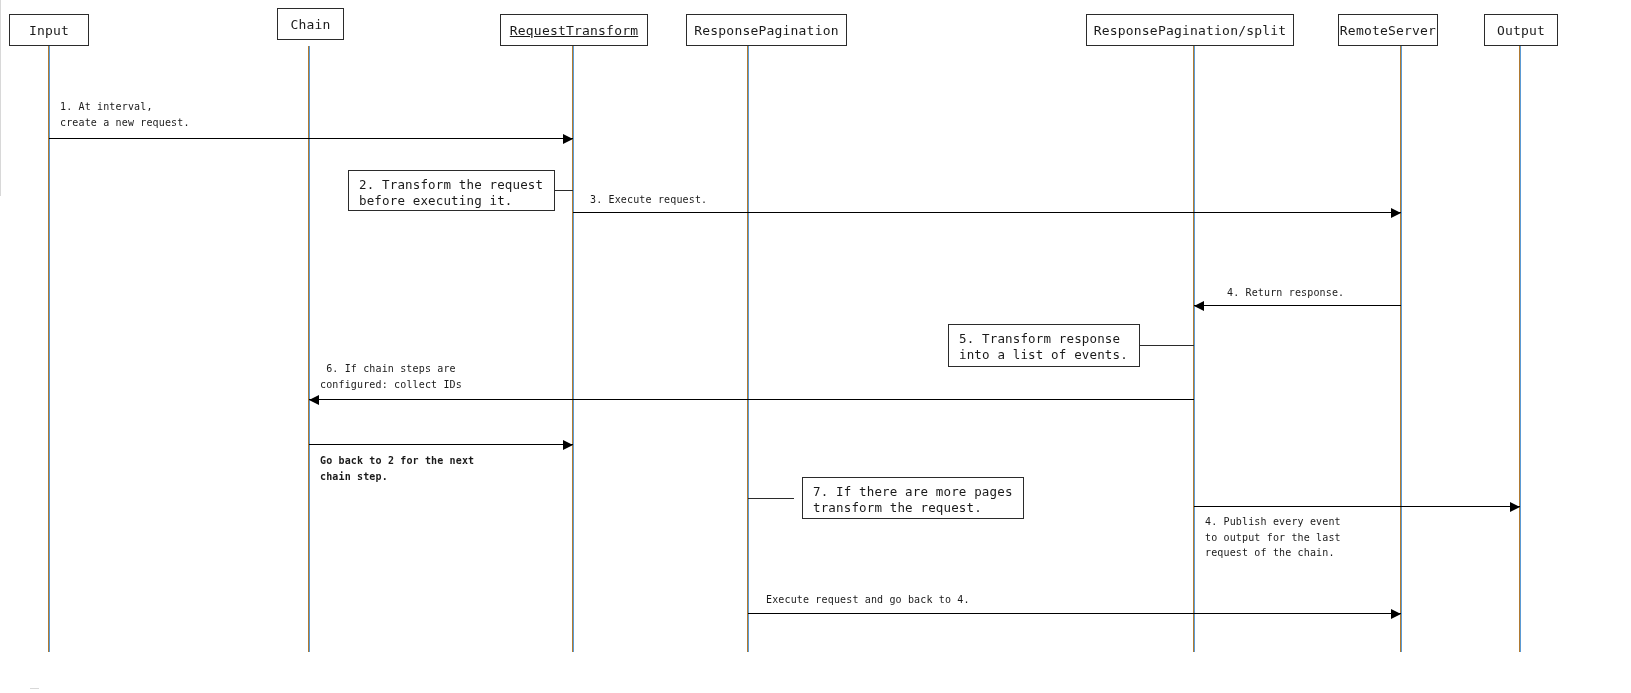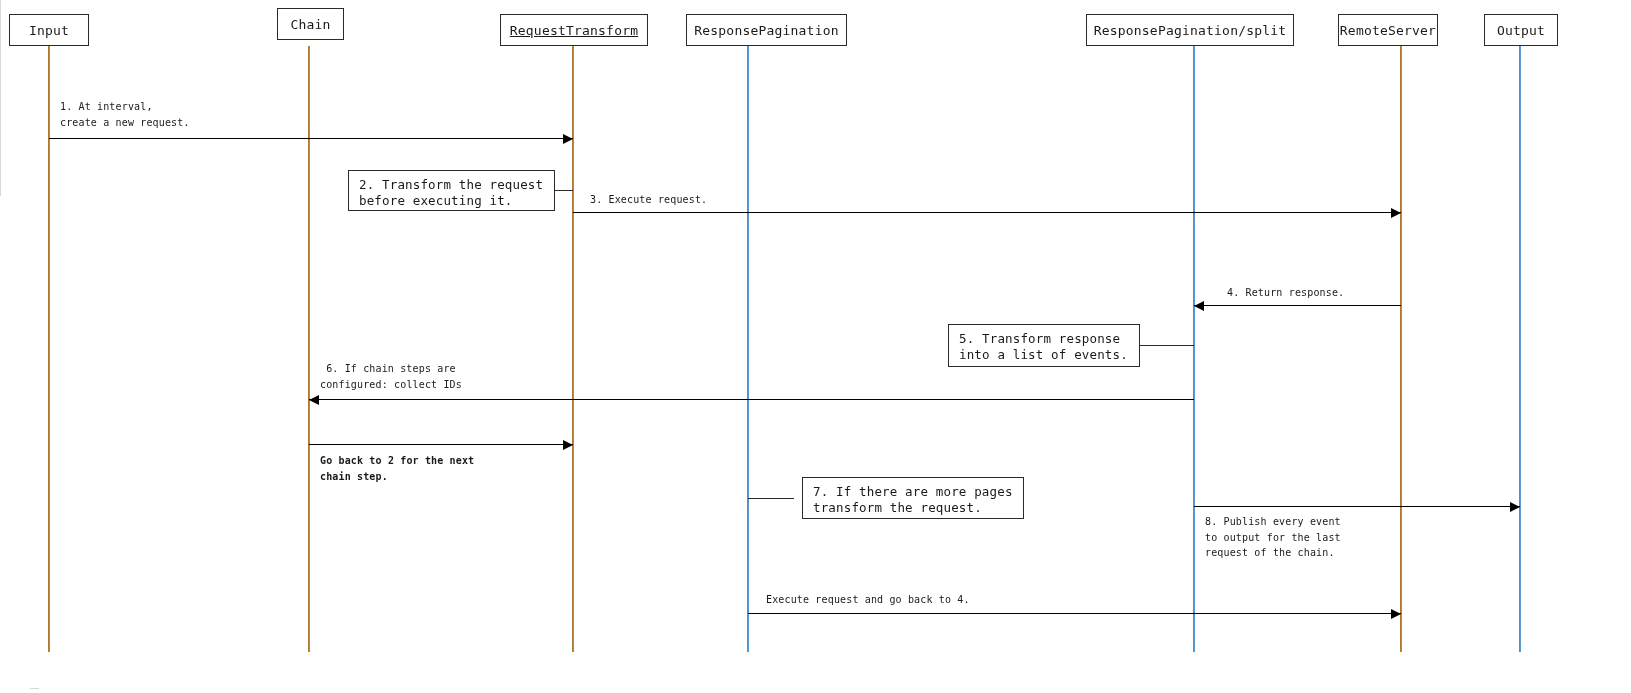--- a/index.html
+++ b/index.html
@@ -129,21 +129,21 @@
       <div class="msg-line" style="left: 309px; top: 399px; width: 885px;"></div>
       <div class="arrow-head left" style="top: 395px; left: 309px;"></div>
       <div class="msg-label" style="left: 320px; top: 361px; text-align: center;">6. If chain steps are
 configured: collect IDs</div>
       <div class="msg-line" style="left: 309px; top: 444px; width: 264px;"></div>
       <div class="arrow-head right" style="top: 440px; left: 563px;"></div>
       <div class="msg-label" style="left: 320px; top: 453px; font-weight: bold;">Go back to 2 for the next
 chain step.</div>
       <div class="msg-line" style="left: 1194px; top: 506px; width: 326px;"></div>
       <div class="arrow-head right" style="top: 502px; left: 1510px;"></div>
-      <div class="msg-label" style="left: 1205px; top: 514px;">8. Publish every event
+      <div class="msg-label" style="left: 1205px; top: 514px;">4. Publish every event
 to output for the last
 request of the chain.</div>
       <div class="msg-line" style="left: 748px; top: 613px; width: 653px;"></div>
       <div class="arrow-head right" style="top: 609px; left: 1391px;"></div>
       <div class="msg-label" style="left: 766px; top: 592px; text-align: right;">Execute request and go back to 4.</div>
     </div>
   <div id="notes">
       <div class="note-connector" style="left: 555px; top: 190px; width: 18px;"></div>
       <div class="note" style="left: 348px; top: 170px; width: 207px; height: 41px;">2. Transform the request
 before executing it.</div>

